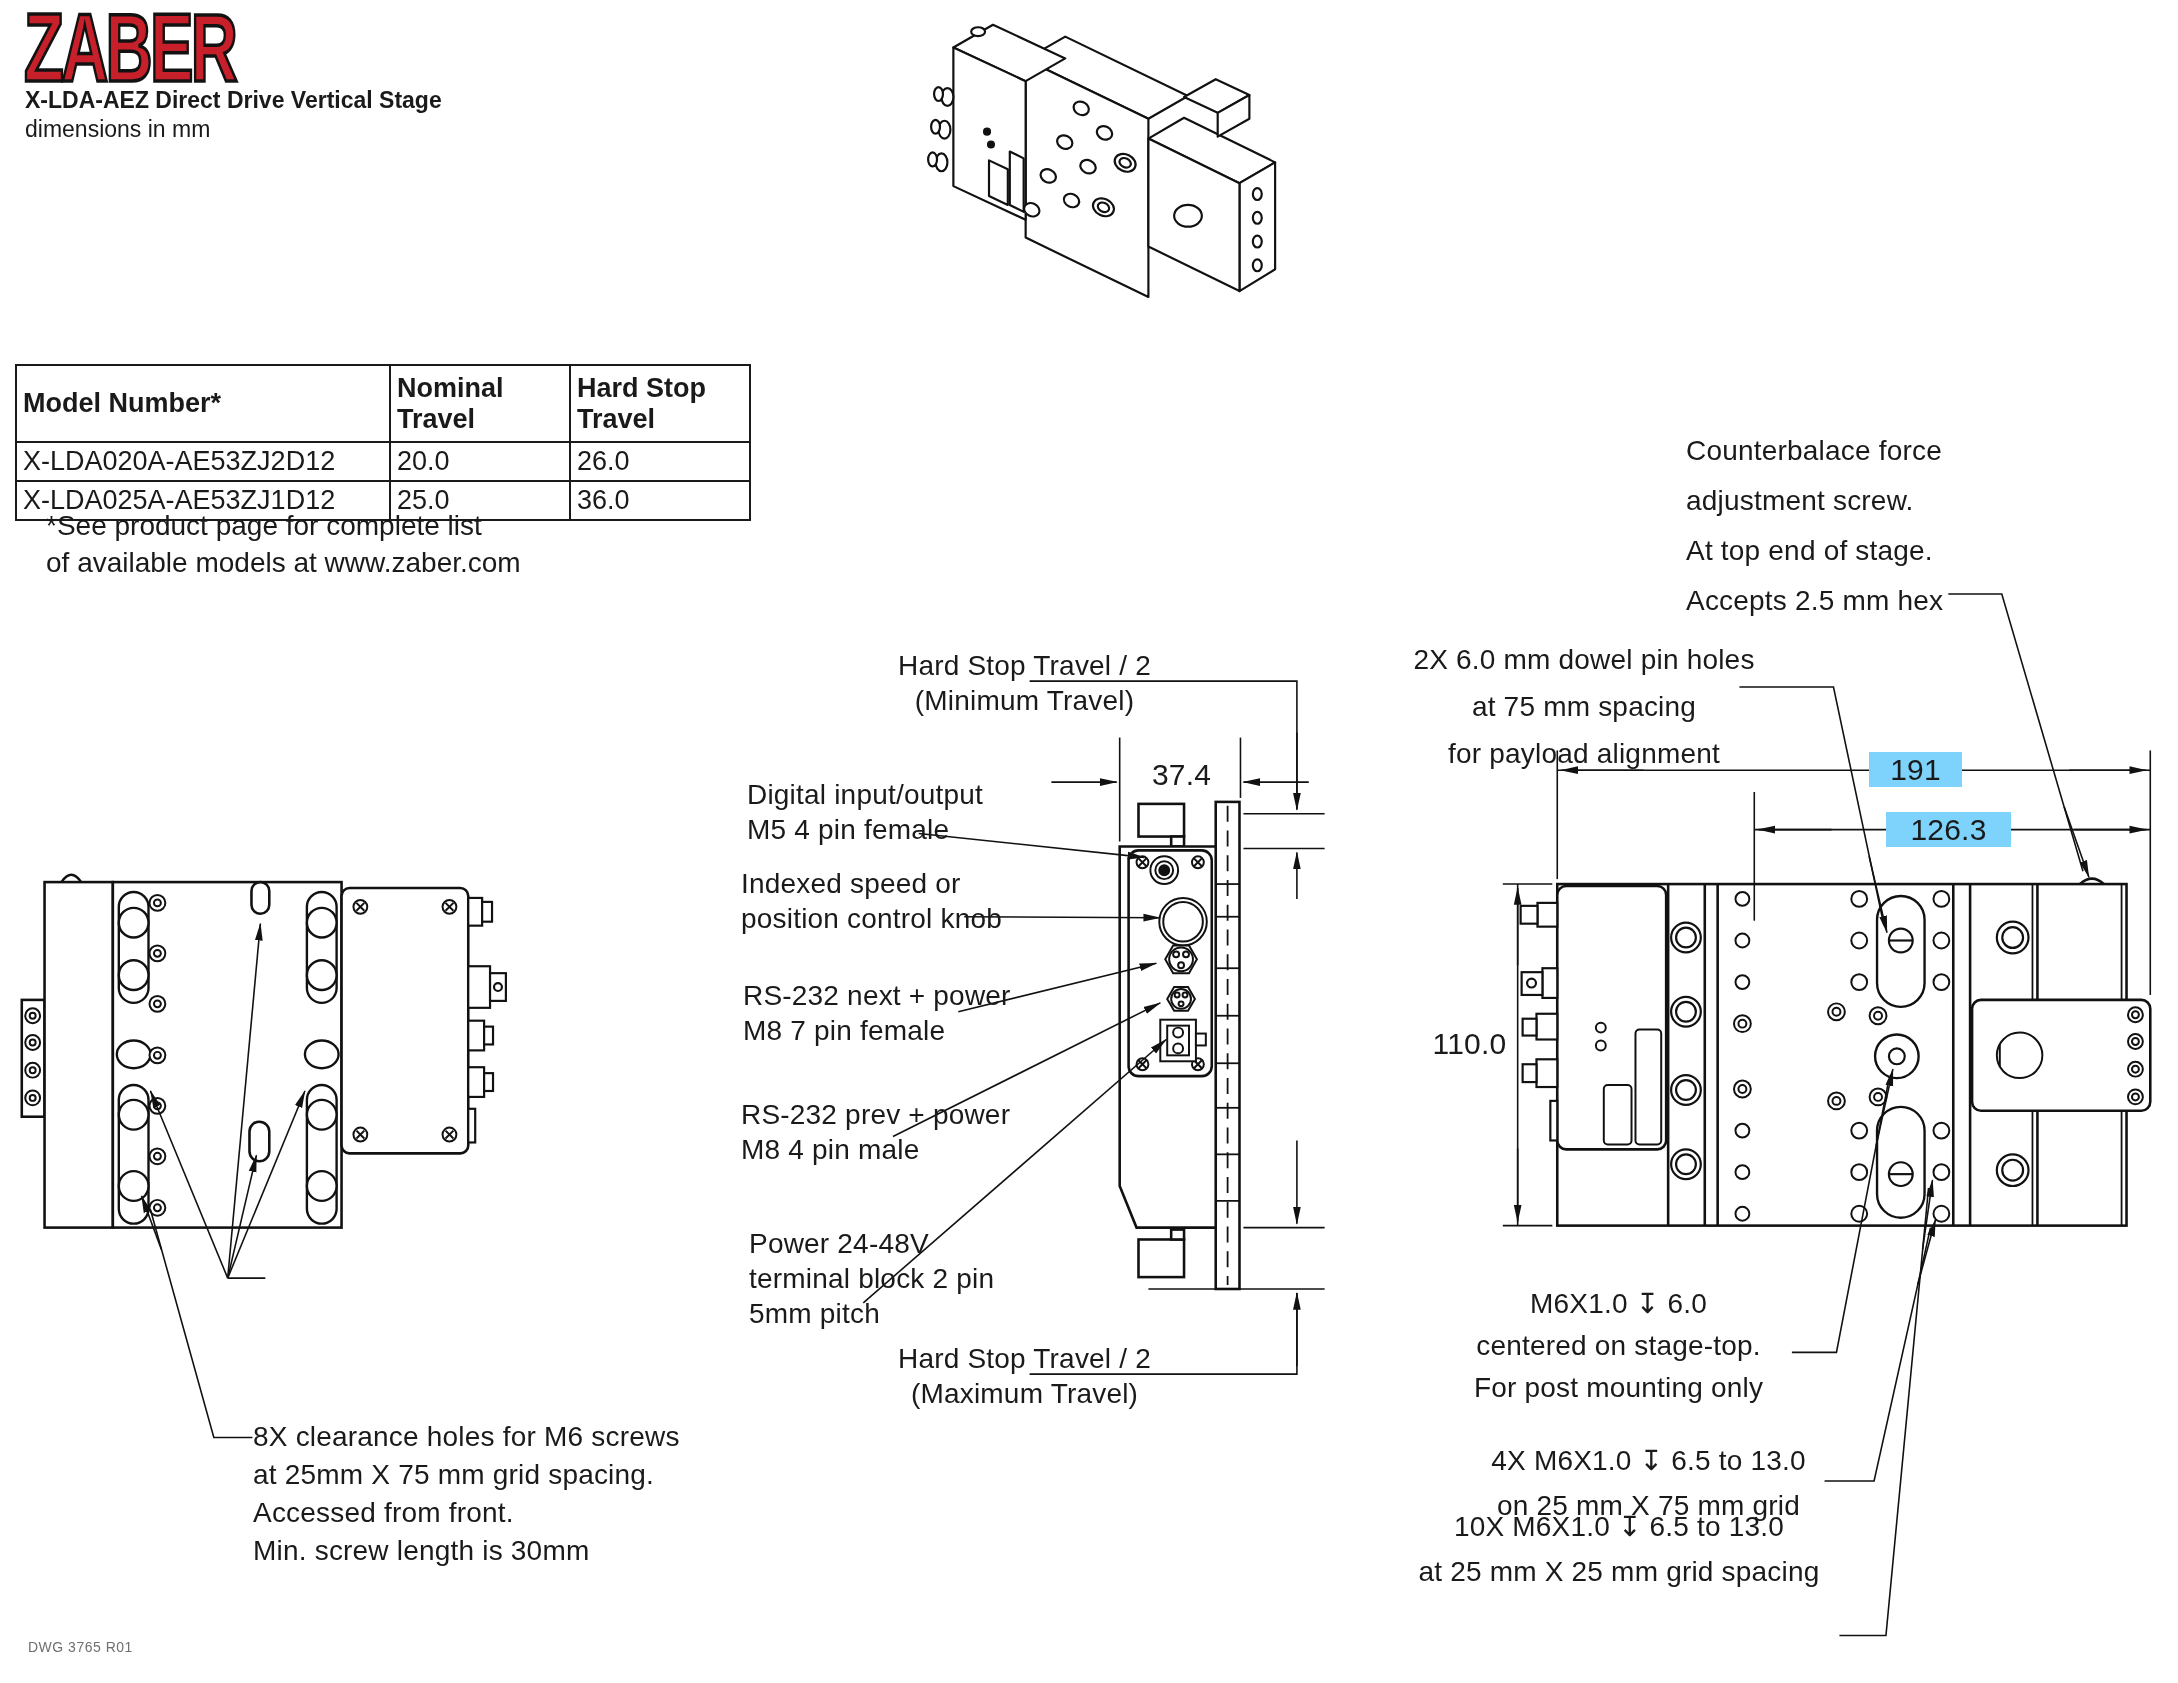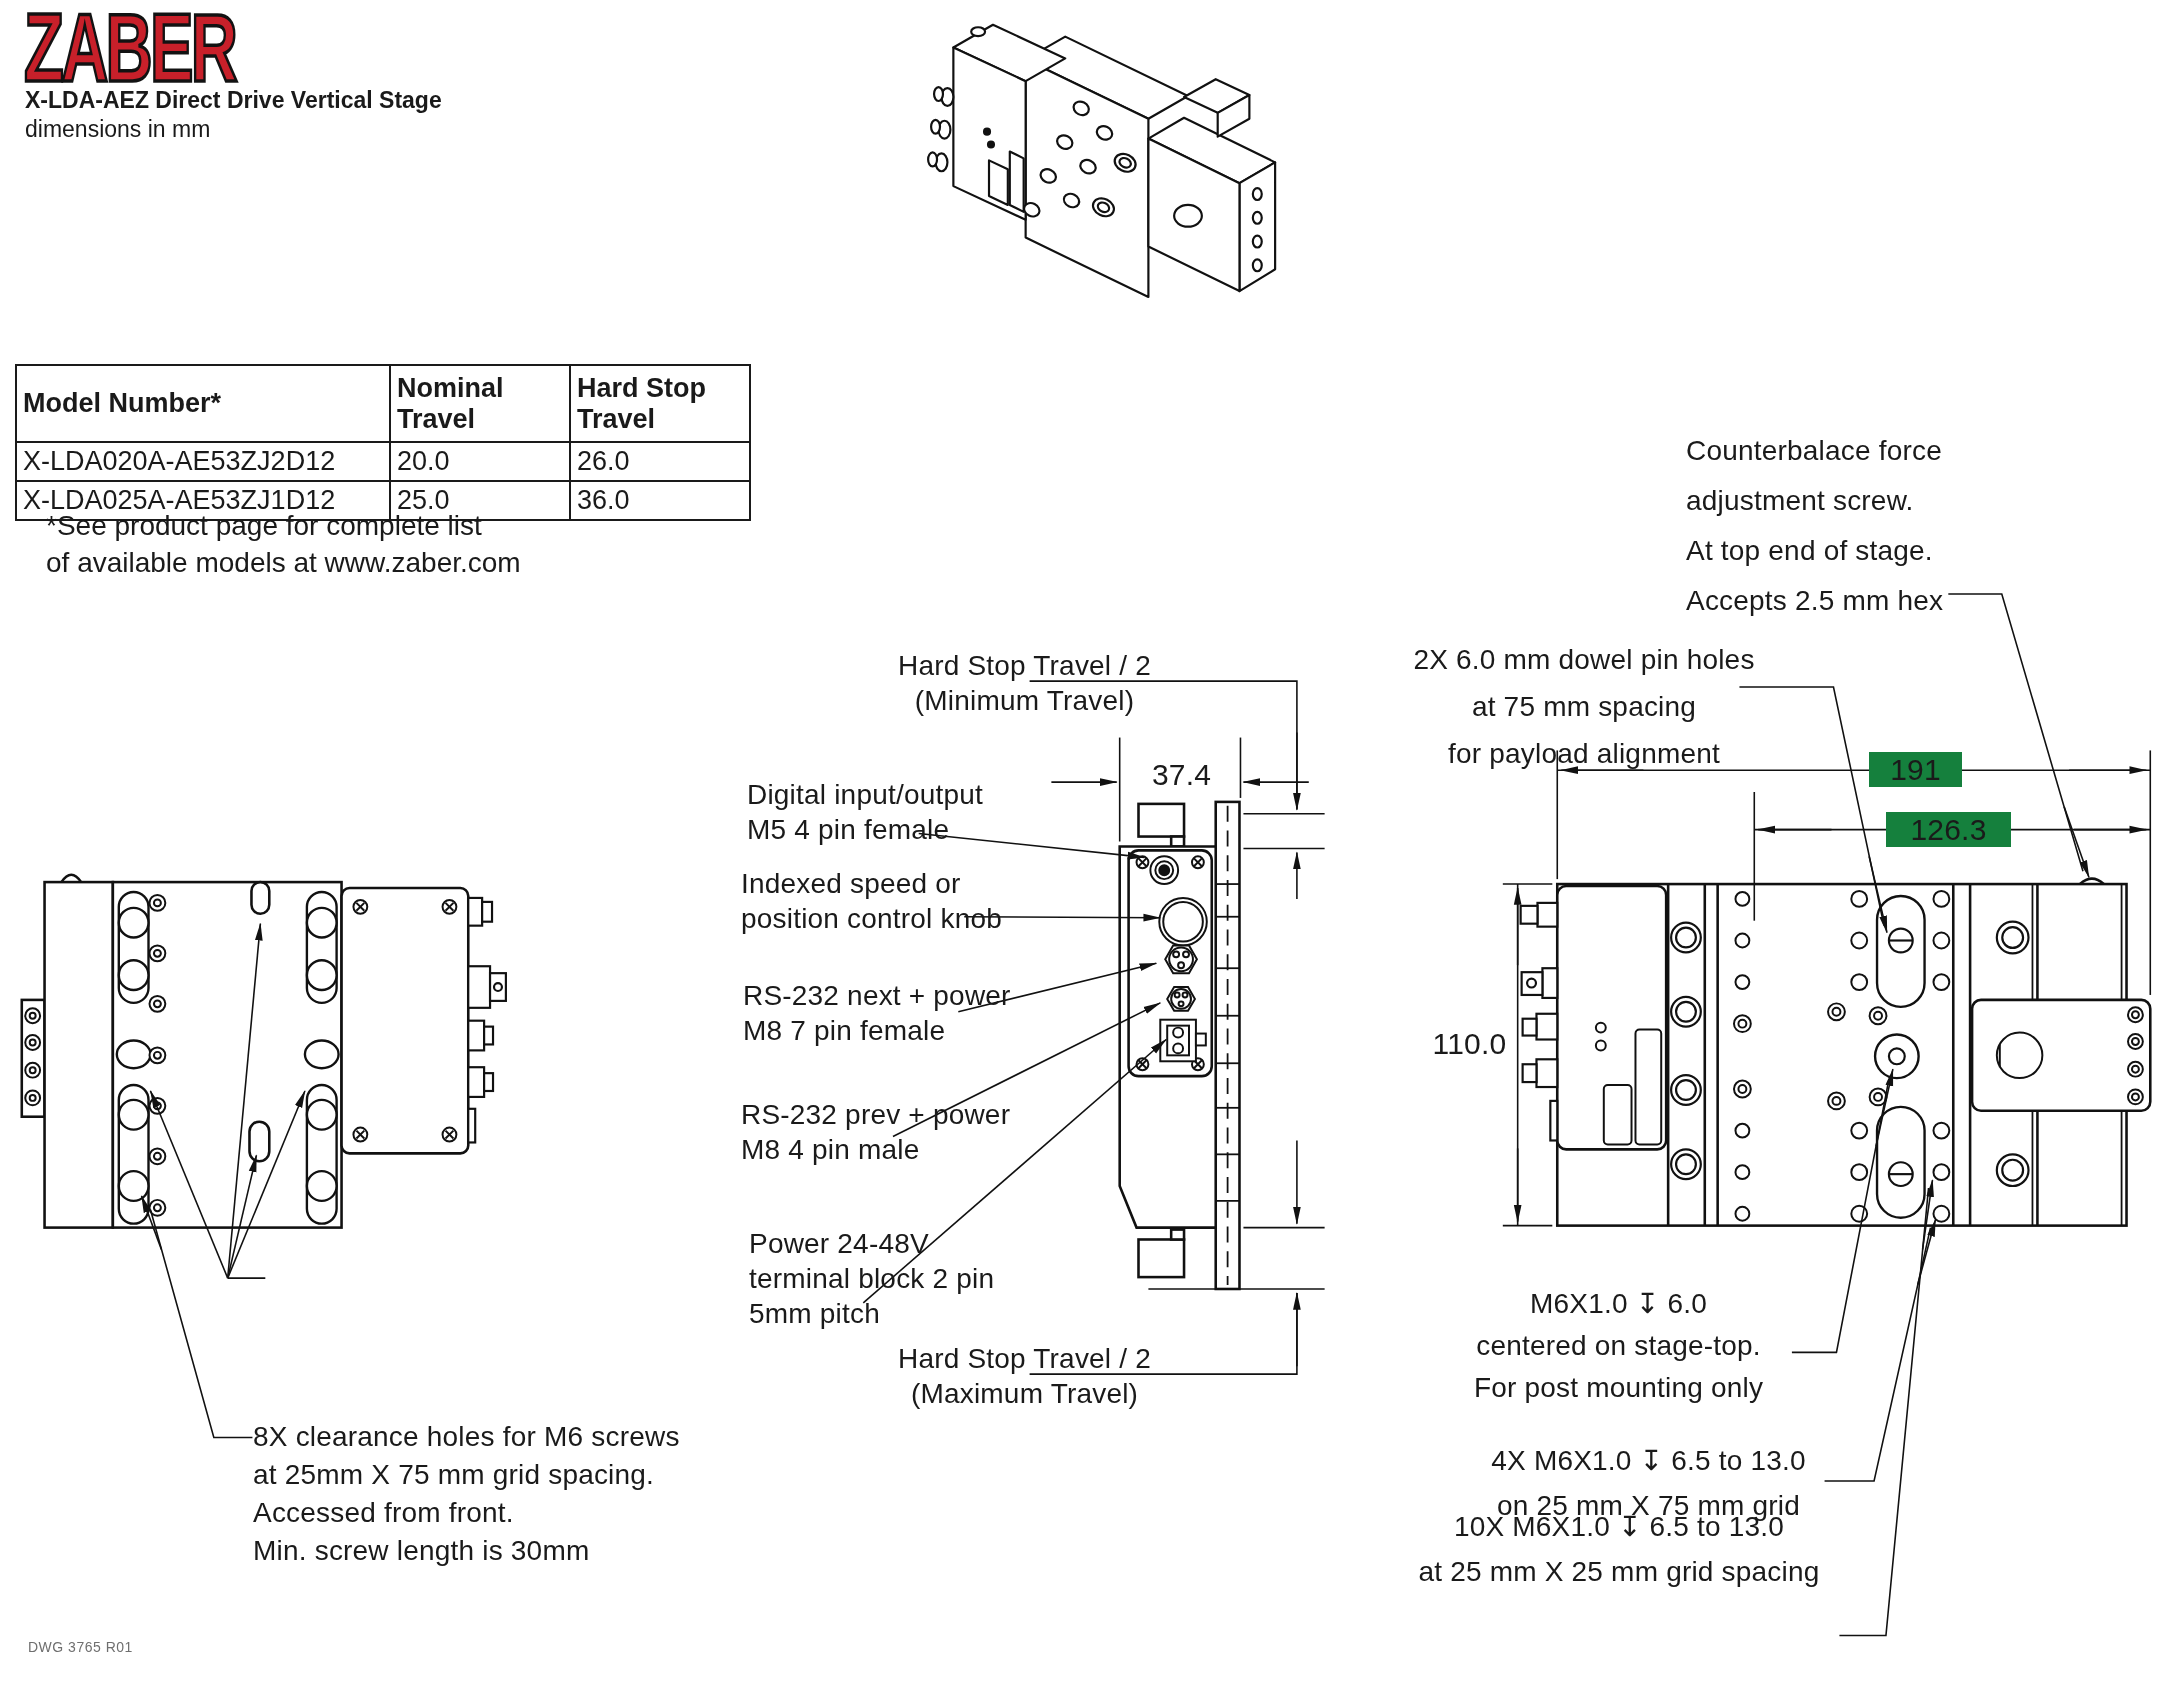--- a/index.html
+++ b/index.html
@@ -3,21 +3,21 @@
 <meta charset="utf-8">
 <style>
   html,body{margin:0;padding:0;background:#fff;}
   #page{position:relative;width:2178px;height:1683px;background:#fff;overflow:hidden;
         font-family:"Liberation Sans","DejaVu Sans",sans-serif;color:#1a1a1a;}
   #art{position:absolute;left:0;top:0;z-index:1;}
   .lbl{position:absolute;z-index:3;font-size:28px;line-height:35px;white-space:pre-line;
        color:#1a1a1a;letter-spacing:0.2px;}
   .center{text-align:center;}
   .dimtxt{font-size:30px;z-index:4;}
-  .bgw{background:#15803d;padding:0 8px;}
+  .bgw{background:#7dd3fc;padding:0 8px;}
   .lh50{line-height:50px;}
   .lh47{line-height:47px;}
   .lh42{line-height:42px;}
   .lh45{line-height:45px;}
   .lh38{line-height:38px;}
   #logo{position:absolute;left:24px;top:0px;z-index:3;font-size:96px;line-height:96px;
         font-weight:800;letter-spacing:-4px;color:#c8202a;
         -webkit-text-stroke:3.5px #121212;transform:scaleX(.68);transform-origin:left top;}
   #title{position:absolute;left:25px;top:87px;z-index:3;font-size:23px;font-weight:bold;}
   #subtitle{position:absolute;left:25px;top:116px;z-index:3;font-size:23px;}

